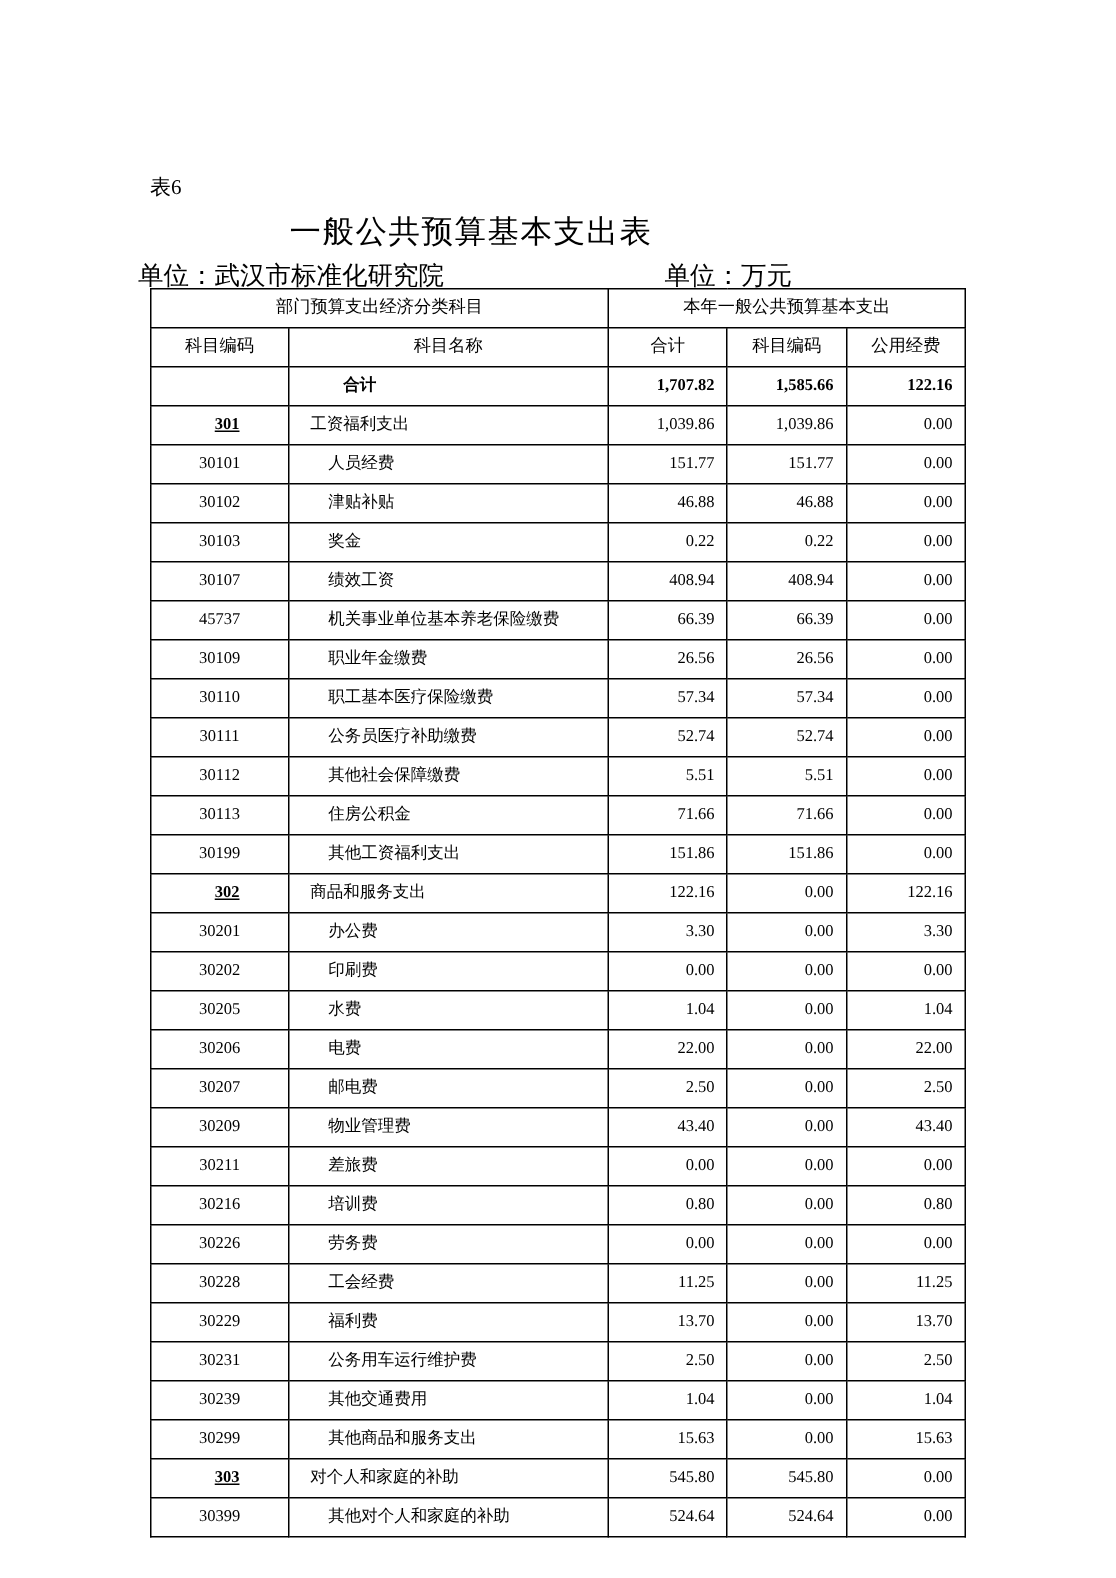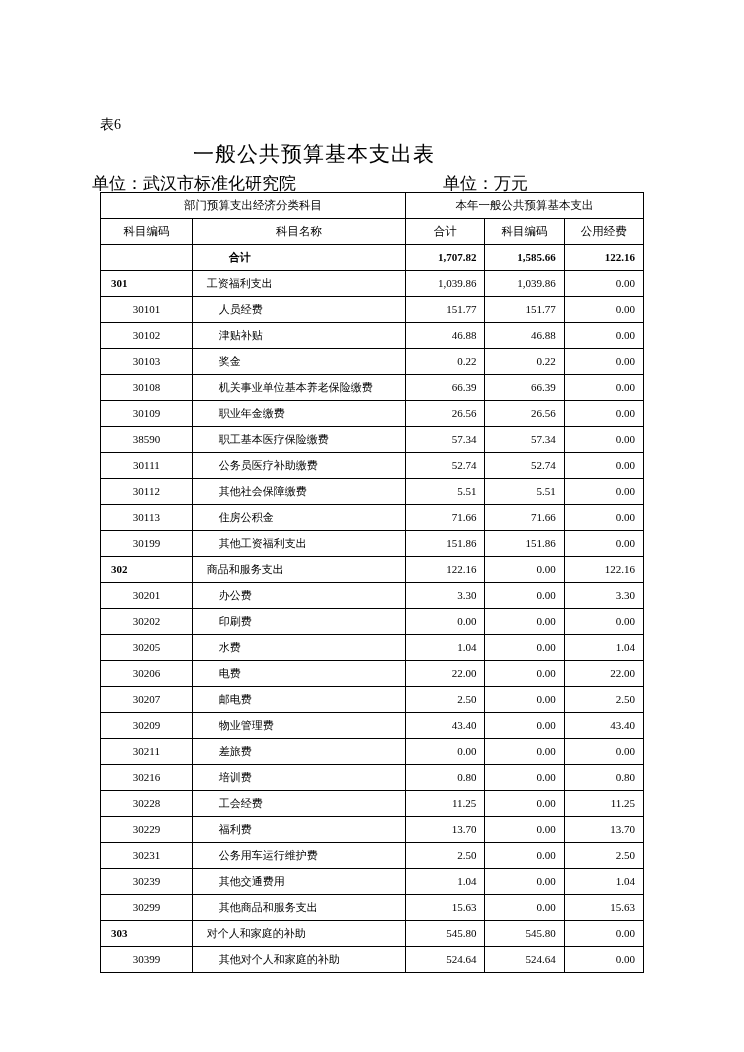--- a/index.html
+++ b/index.html
@@ -67,21 +67,21 @@
     vertical-align: middle;
     overflow: hidden;
     white-space: nowrap;
   }
   .c-code { width: 100px; text-align: center; }
   .c-name { width: 190px; text-align: left; padding-left: 14px !important; }
   .c-num  { width: 84px;  text-align: right; padding-right: 8px !important; }
   .hdr-top { text-align: center; font-size: 11.5px; }
   .hdr-sub { text-align: center; font-size: 11.5px; }
   .row-bold td { font-weight: bold; }
-  .row-bold .c-code { font-weight: bold; text-align: left; padding-left: 10px !important; }
+  .row-bold .c-code { font-weight: bold; text-align: center; padding-left: 10px !important; text-decoration: underline; }
   .row-total .c-name { font-weight: bold; padding-left: 36px !important; }
   .row-total .c-num { font-weight: bold; }
   .indent-2 { padding-left: 26px !important; }
   .page-number {
     position: absolute;
     left: 0;
     right: 0;
     top: 938px;
     text-align: center;
     font-size: 11px;
@@ -146,35 +146,42 @@
           <td class="c-num">0.00</td>
         </tr>
         <tr>
           <td class="c-code">30103</td>
           <td class="c-name indent-2">奖金</td>
           <td class="c-num">0.22</td>
           <td class="c-num">0.22</td>
           <td class="c-num">0.00</td>
         </tr>
         <tr>
-          <td class="c-code">30108</td>
+          <td class="c-code">30107</td>
+          <td class="c-name indent-2">绩效工资</td>
+          <td class="c-num">408.94</td>
+          <td class="c-num">408.94</td>
+          <td class="c-num">0.00</td>
+        </tr>
+        <tr>
+          <td class="c-code">45737</td>
           <td class="c-name indent-2">机关事业单位基本养老保险缴费</td>
           <td class="c-num">66.39</td>
           <td class="c-num">66.39</td>
           <td class="c-num">0.00</td>
         </tr>
         <tr>
           <td class="c-code">30109</td>
           <td class="c-name indent-2">职业年金缴费</td>
           <td class="c-num">26.56</td>
           <td class="c-num">26.56</td>
           <td class="c-num">0.00</td>
         </tr>
         <tr>
-          <td class="c-code">38590</td>
+          <td class="c-code">30110</td>
           <td class="c-name indent-2">职工基本医疗保险缴费</td>
           <td class="c-num">57.34</td>
           <td class="c-num">57.34</td>
           <td class="c-num">0.00</td>
         </tr>
         <tr>
           <td class="c-code">30111</td>
           <td class="c-name indent-2">公务员医疗补助缴费</td>
           <td class="c-num">52.74</td>
           <td class="c-num">52.74</td>
@@ -256,20 +263,27 @@
           <td class="c-num">0.00</td>
           <td class="c-num">0.00</td>
           <td class="c-num">0.00</td>
         </tr>
         <tr>
           <td class="c-code">30216</td>
           <td class="c-name indent-2">培训费</td>
           <td class="c-num">0.80</td>
           <td class="c-num">0.00</td>
           <td class="c-num">0.80</td>
+        </tr>
+        <tr>
+          <td class="c-code">30226</td>
+          <td class="c-name indent-2">劳务费</td>
+          <td class="c-num">0.00</td>
+          <td class="c-num">0.00</td>
+          <td class="c-num">0.00</td>
         </tr>
         <tr>
           <td class="c-code">30228</td>
           <td class="c-name indent-2">工会经费</td>
           <td class="c-num">11.25</td>
           <td class="c-num">0.00</td>
           <td class="c-num">11.25</td>
         </tr>
         <tr>
           <td class="c-code">30229</td>

